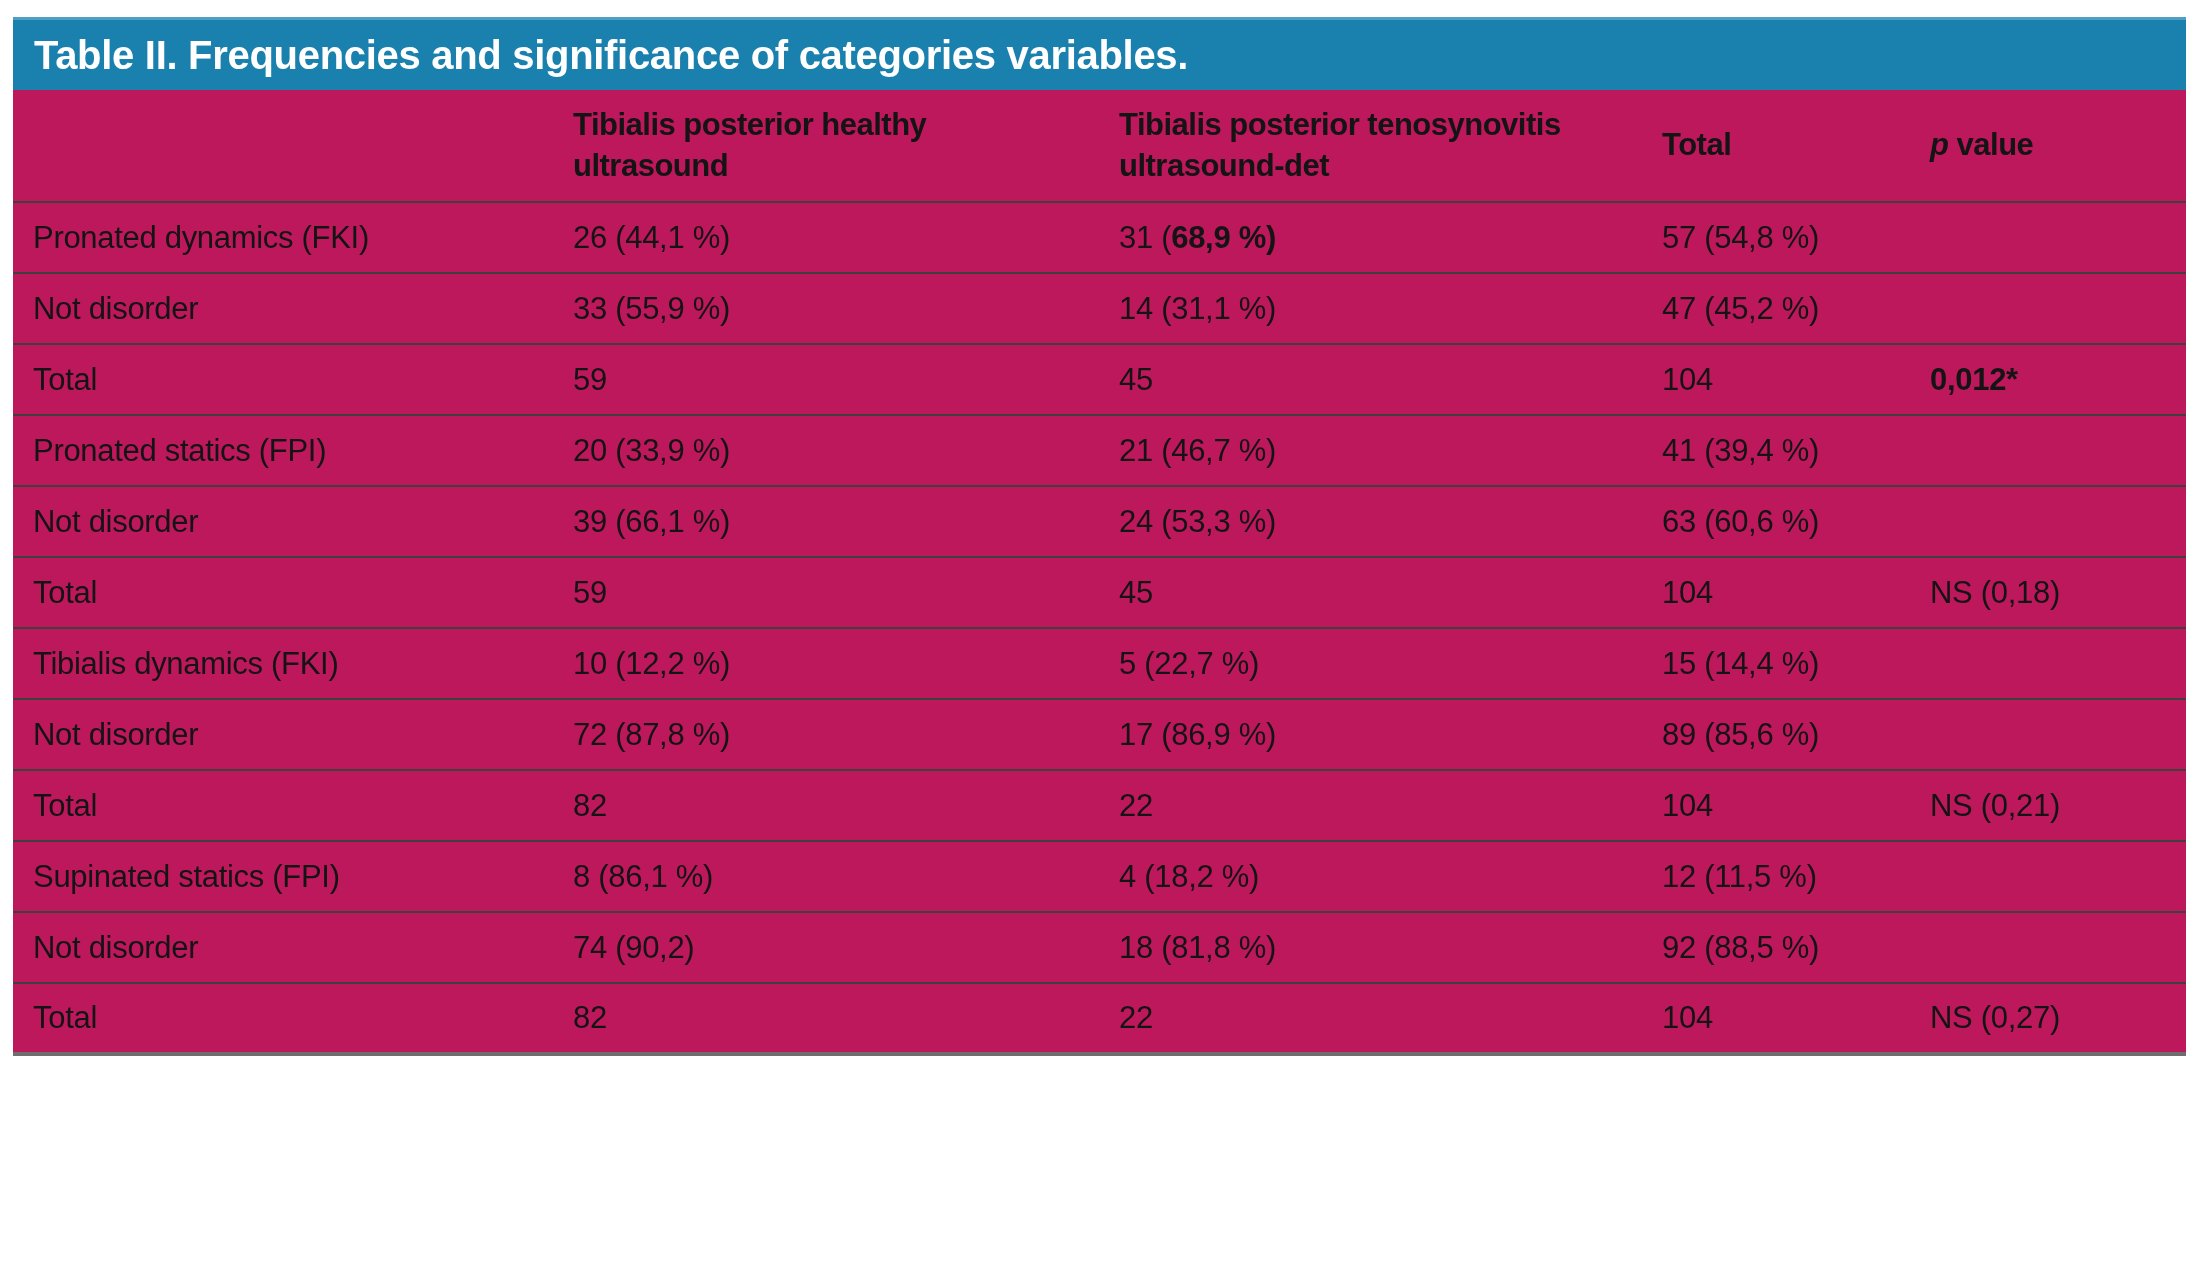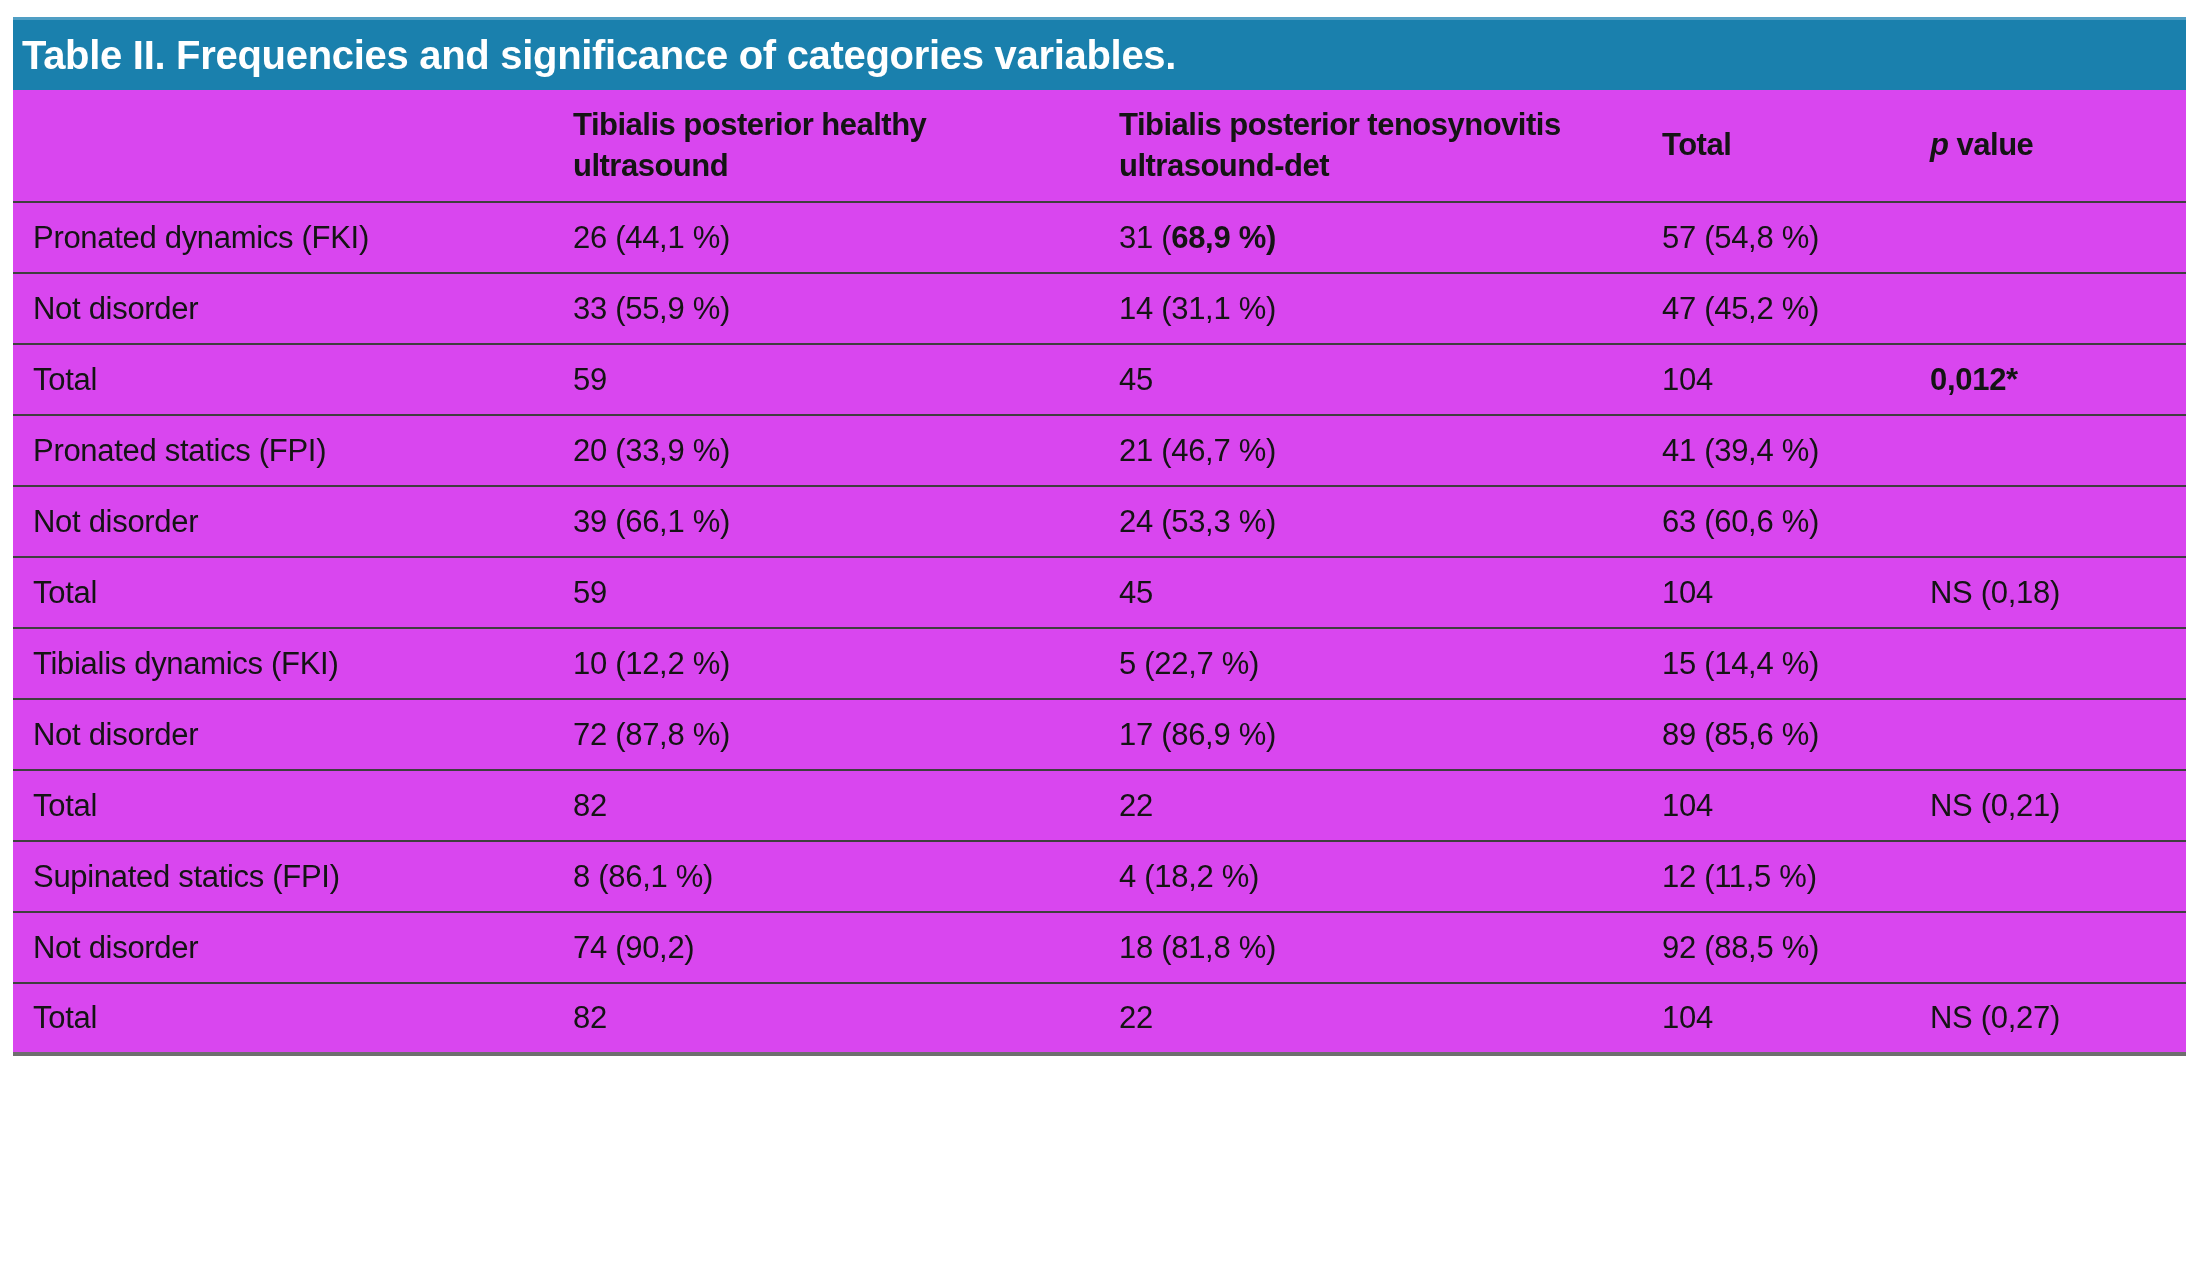--- a/index.html
+++ b/index.html
@@ -10,34 +10,34 @@
     overflow: hidden;
   }
   .canvas { position: relative; width: 2199px; height: 1275px; background: #ffffff; }
   .table-wrap { position: absolute; left: 13px; top: 17px; width: 2173px; }
 
   .title-bar {
     height: 73px;
     background: #1a80ad;
     border-top: 3px solid #4f9ec4;
     display: flex; align-items: center;
-    padding-left: 9px;
+    padding-left: 21px;
   }
   .title-bar span {
     color: #ffffff;
     font-size: 40px;
     font-weight: 700;
     letter-spacing: -0.3px;
   }
 
   table.freq-table {
     width: 2173px;
     border-collapse: collapse;
     table-layout: fixed;
-    background: #d946ef;
+    background: #be185d;
     border-bottom: 4px solid #6e6e6e;
   }
   col.c1 { width: 540px; }
   col.c2 { width: 546px; }
   col.c3 { width: 543px; }
   col.c4 { width: 268px; }
   col.c5 { width: 276px; }
 
   tr + tr > td, tr + tr > th { border-top: 2px solid #3f3f3f; }
 

